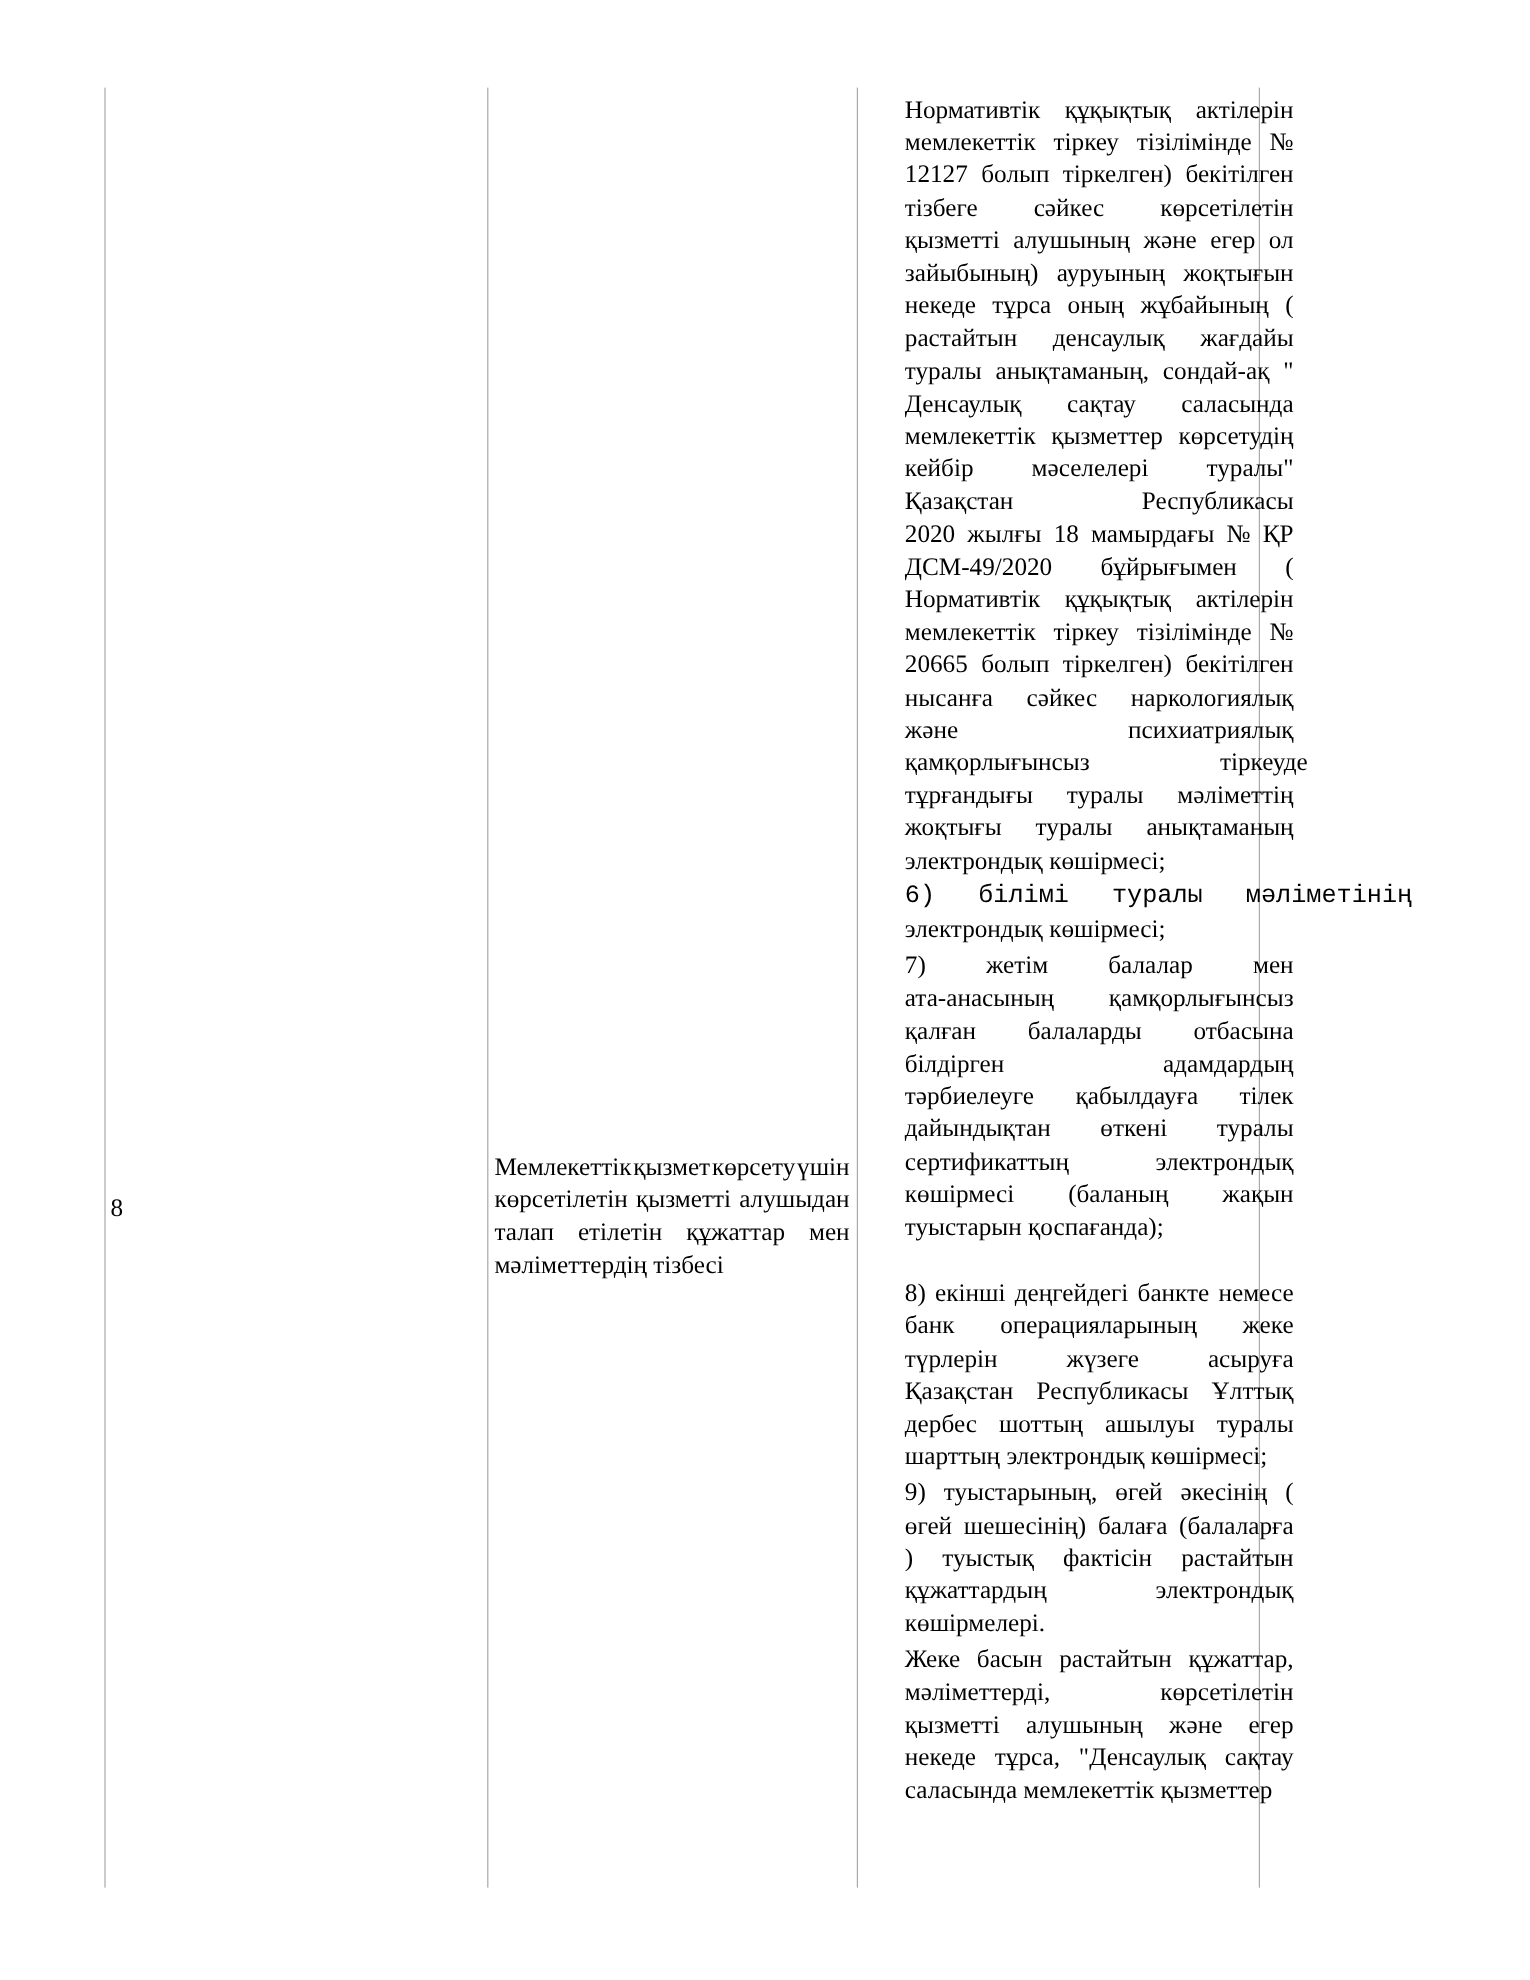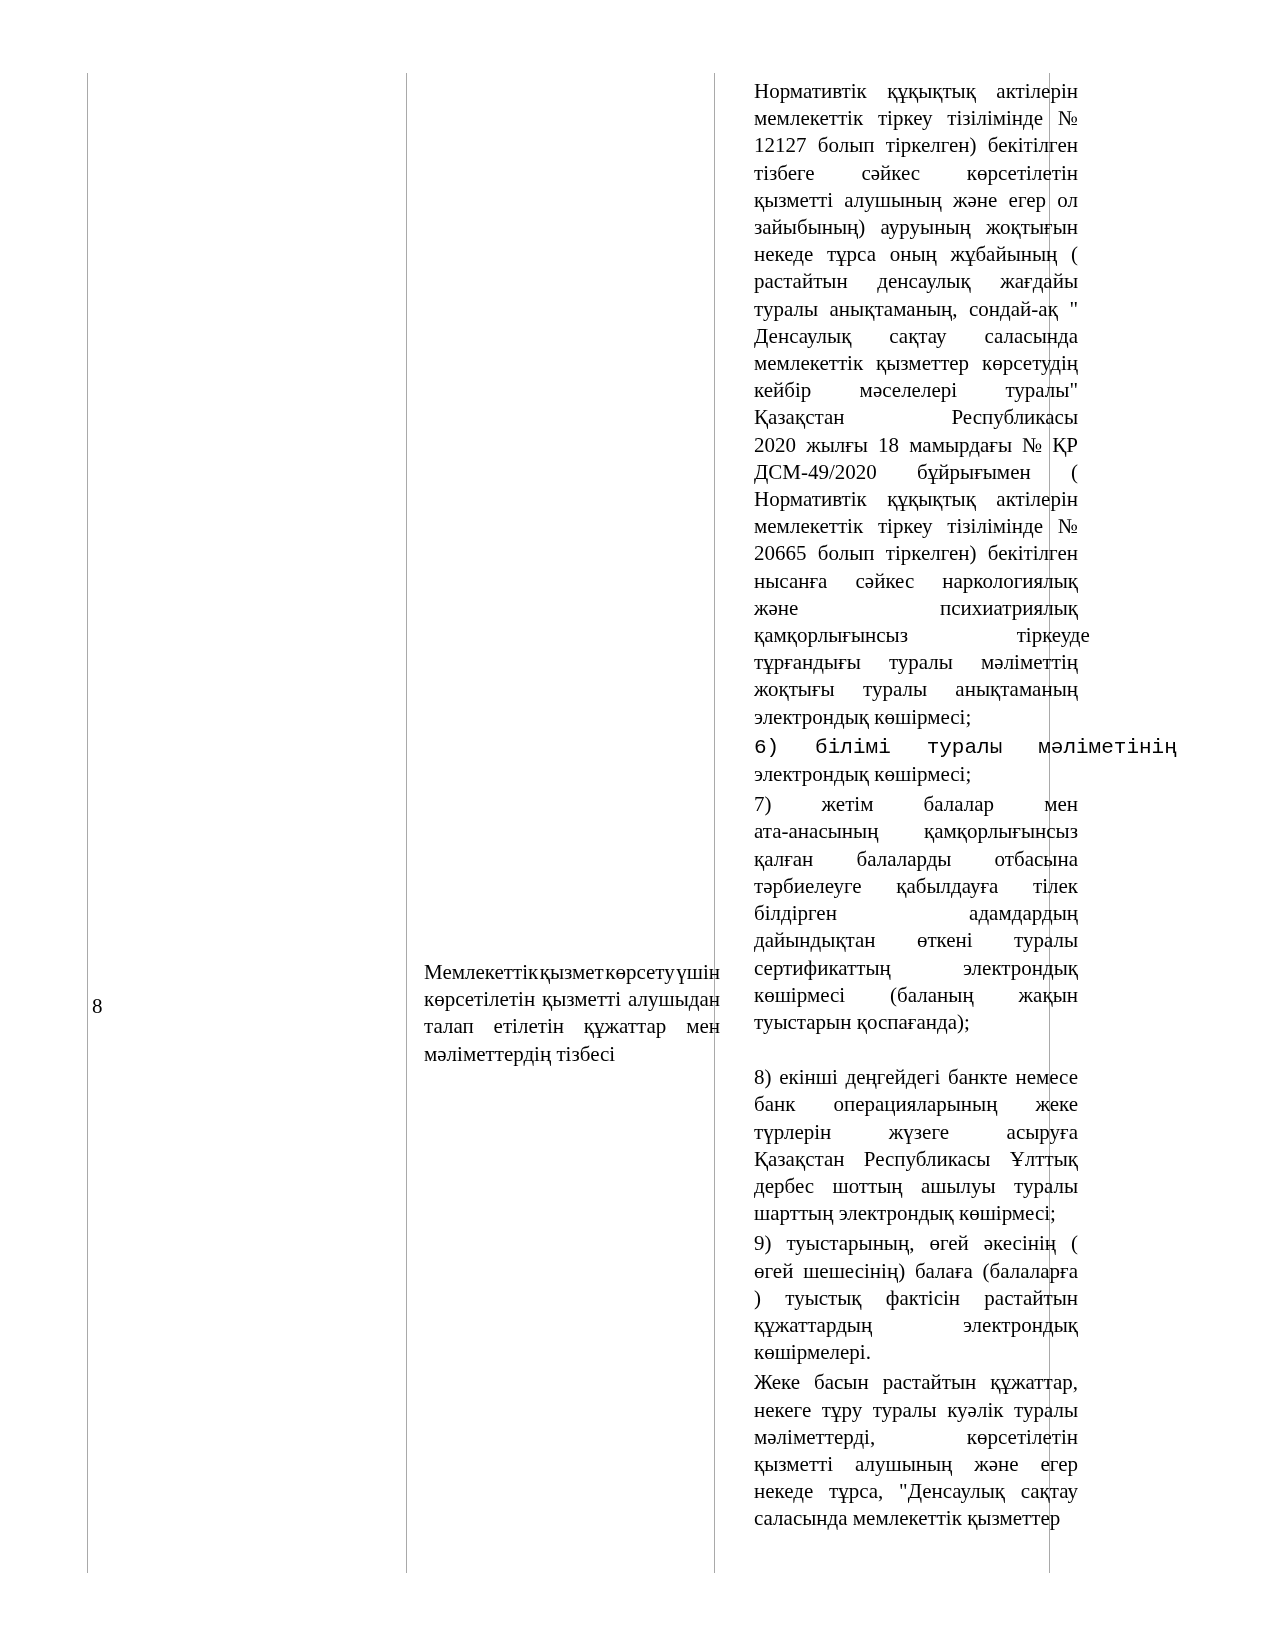--- a/index.html
+++ b/index.html
@@ -9,21 +9,21 @@
     font-family: "Liberation Serif", "DejaVu Serif", serif;
     color: #000000;
   }
   .page { position: relative; width: 1275px; height: 1650px; overflow: hidden; background: #ffffff; }
   .vline {
     position: absolute; top: 73px; height: 1500px; width: 1px;
     background: var(--border-color, #a9a9a9);
   }
   .cell { position: absolute; font-size: 21px; line-height: 27.2px; }
   .cell-number    { left: 92px;  top: 993px; }
-  .cell-criterion { left: 424px; top: 959px; width: 296px; font-family: Liberation Serif, serif; }
+  .cell-criterion { left: 412px; top: 959px; width: 296px; font-family: Liberation Serif, serif; }
   .cell-content   { left: 754px; top: 78px;  width: 324px; }
   .tl { white-space: nowrap; display: block; }
   .para + .para { margin-top: 3px; }
 </style>
 </head>
 <body>
 
 <div class="page">
   <div class="vline" style="left:87px"></div>
   <div class="vline" style="left:406px"></div>
@@ -69,22 +69,22 @@
         <div class="tl">электрондық көшірмесі;</div>
       </div>
       <div class="para">
         <div class="tl just" style="word-spacing: 23.3125px; display: block; font-family: Liberation Mono, monospace;">6) білімі туралы мәліметінің</div>
         <div class="tl">электрондық көшірмесі;</div>
       </div>
       <div class="para">
         <div class="tl just" style="word-spacing: 44.8594px; display: block;">7) жетім балалар мен</div>
         <div class="tl just" style="word-spacing: 40.3125px; display: block;">ата-анасының қамқорлығынсыз</div>
         <div class="tl just" style="word-spacing: 37.875px; display: block;">қалған балаларды отбасына</div>
+        <div class="tl just" style="word-spacing: 126.953px; display: block;">білдірген адамдардың</div>
         <div class="tl just" style="word-spacing: 29.3125px; display: block;">тәрбиелеуге қабылдауға тілек</div>
-        <div class="tl just" style="word-spacing: 126.953px; display: block;">білдірген адамдардың</div>
         <div class="tl just" style="word-spacing: 36.0859px; display: block;">дайындықтан өткені туралы</div>
         <div class="tl just" style="word-spacing: 66.9688px; display: block;">сертификаттың электрондық</div>
         <div class="tl just" style="word-spacing: 39.6797px; display: block;">көшірмесі (баланың жақын</div>
         <div class="tl">туыстарын қоспағанда);</div>
       </div>
       <div class="para">
         <div class="tl just" style="word-spacing: 2.51172px; display: block; margin-top: 28px;">8) екінші деңгейдегі банкте немесе</div>
         <div class="tl just" style="word-spacing: 32.7422px; display: block;">банк операцияларының жеке</div>
         <div class="tl just" style="word-spacing: 52.2656px; display: block;">түрлерін жүзеге асыруға</div>
         <div class="tl just" style="word-spacing: 14.0859px; display: block;">Қазақстан Республикасы Ұлттық</div>
@@ -93,20 +93,19 @@
       </div>
       <div class="para">
         <div class="tl just" style="word-spacing: 9.69141px; display: block;">9) туыстарының, өгей әкесінің (</div>
         <div class="tl just" style="word-spacing: 4.52083px; display: block;">өгей шешесінің) балаға (балаларға</div>
         <div class="tl just" style="word-spacing: 19.0052px; display: block;">) туыстық фактісін растайтын</div>
         <div class="tl just" style="word-spacing: 85.5312px; display: block;">құжаттардың электрондық</div>
         <div class="tl">көшірмелері.</div>
       </div>
       <div class="para">
         <div class="tl just" style="word-spacing: 8.72396px; display: block;">Жеке басын растайтын құжаттар,</div>
-        <div class="tl just" style="word-spacing: 5.28516px; display: block;">некеге тұру туралы куәлік туралы</div>
         <div class="tl just" style="word-spacing: 86.375px; display: block;">мәліметтерді, көрсетілетін</div>
         <div class="tl just" style="word-spacing: 16.6406px; display: block;">қызметті алушының және егер</div>
         <div class="tl just" style="word-spacing: 10.474px; display: block;">некеде тұрса, "Денсаулық сақтау</div>
         <div class="tl">саласында мемлекеттік қызметтер</div>
       </div>
     </div>
 </div>
 
 </body></html>

